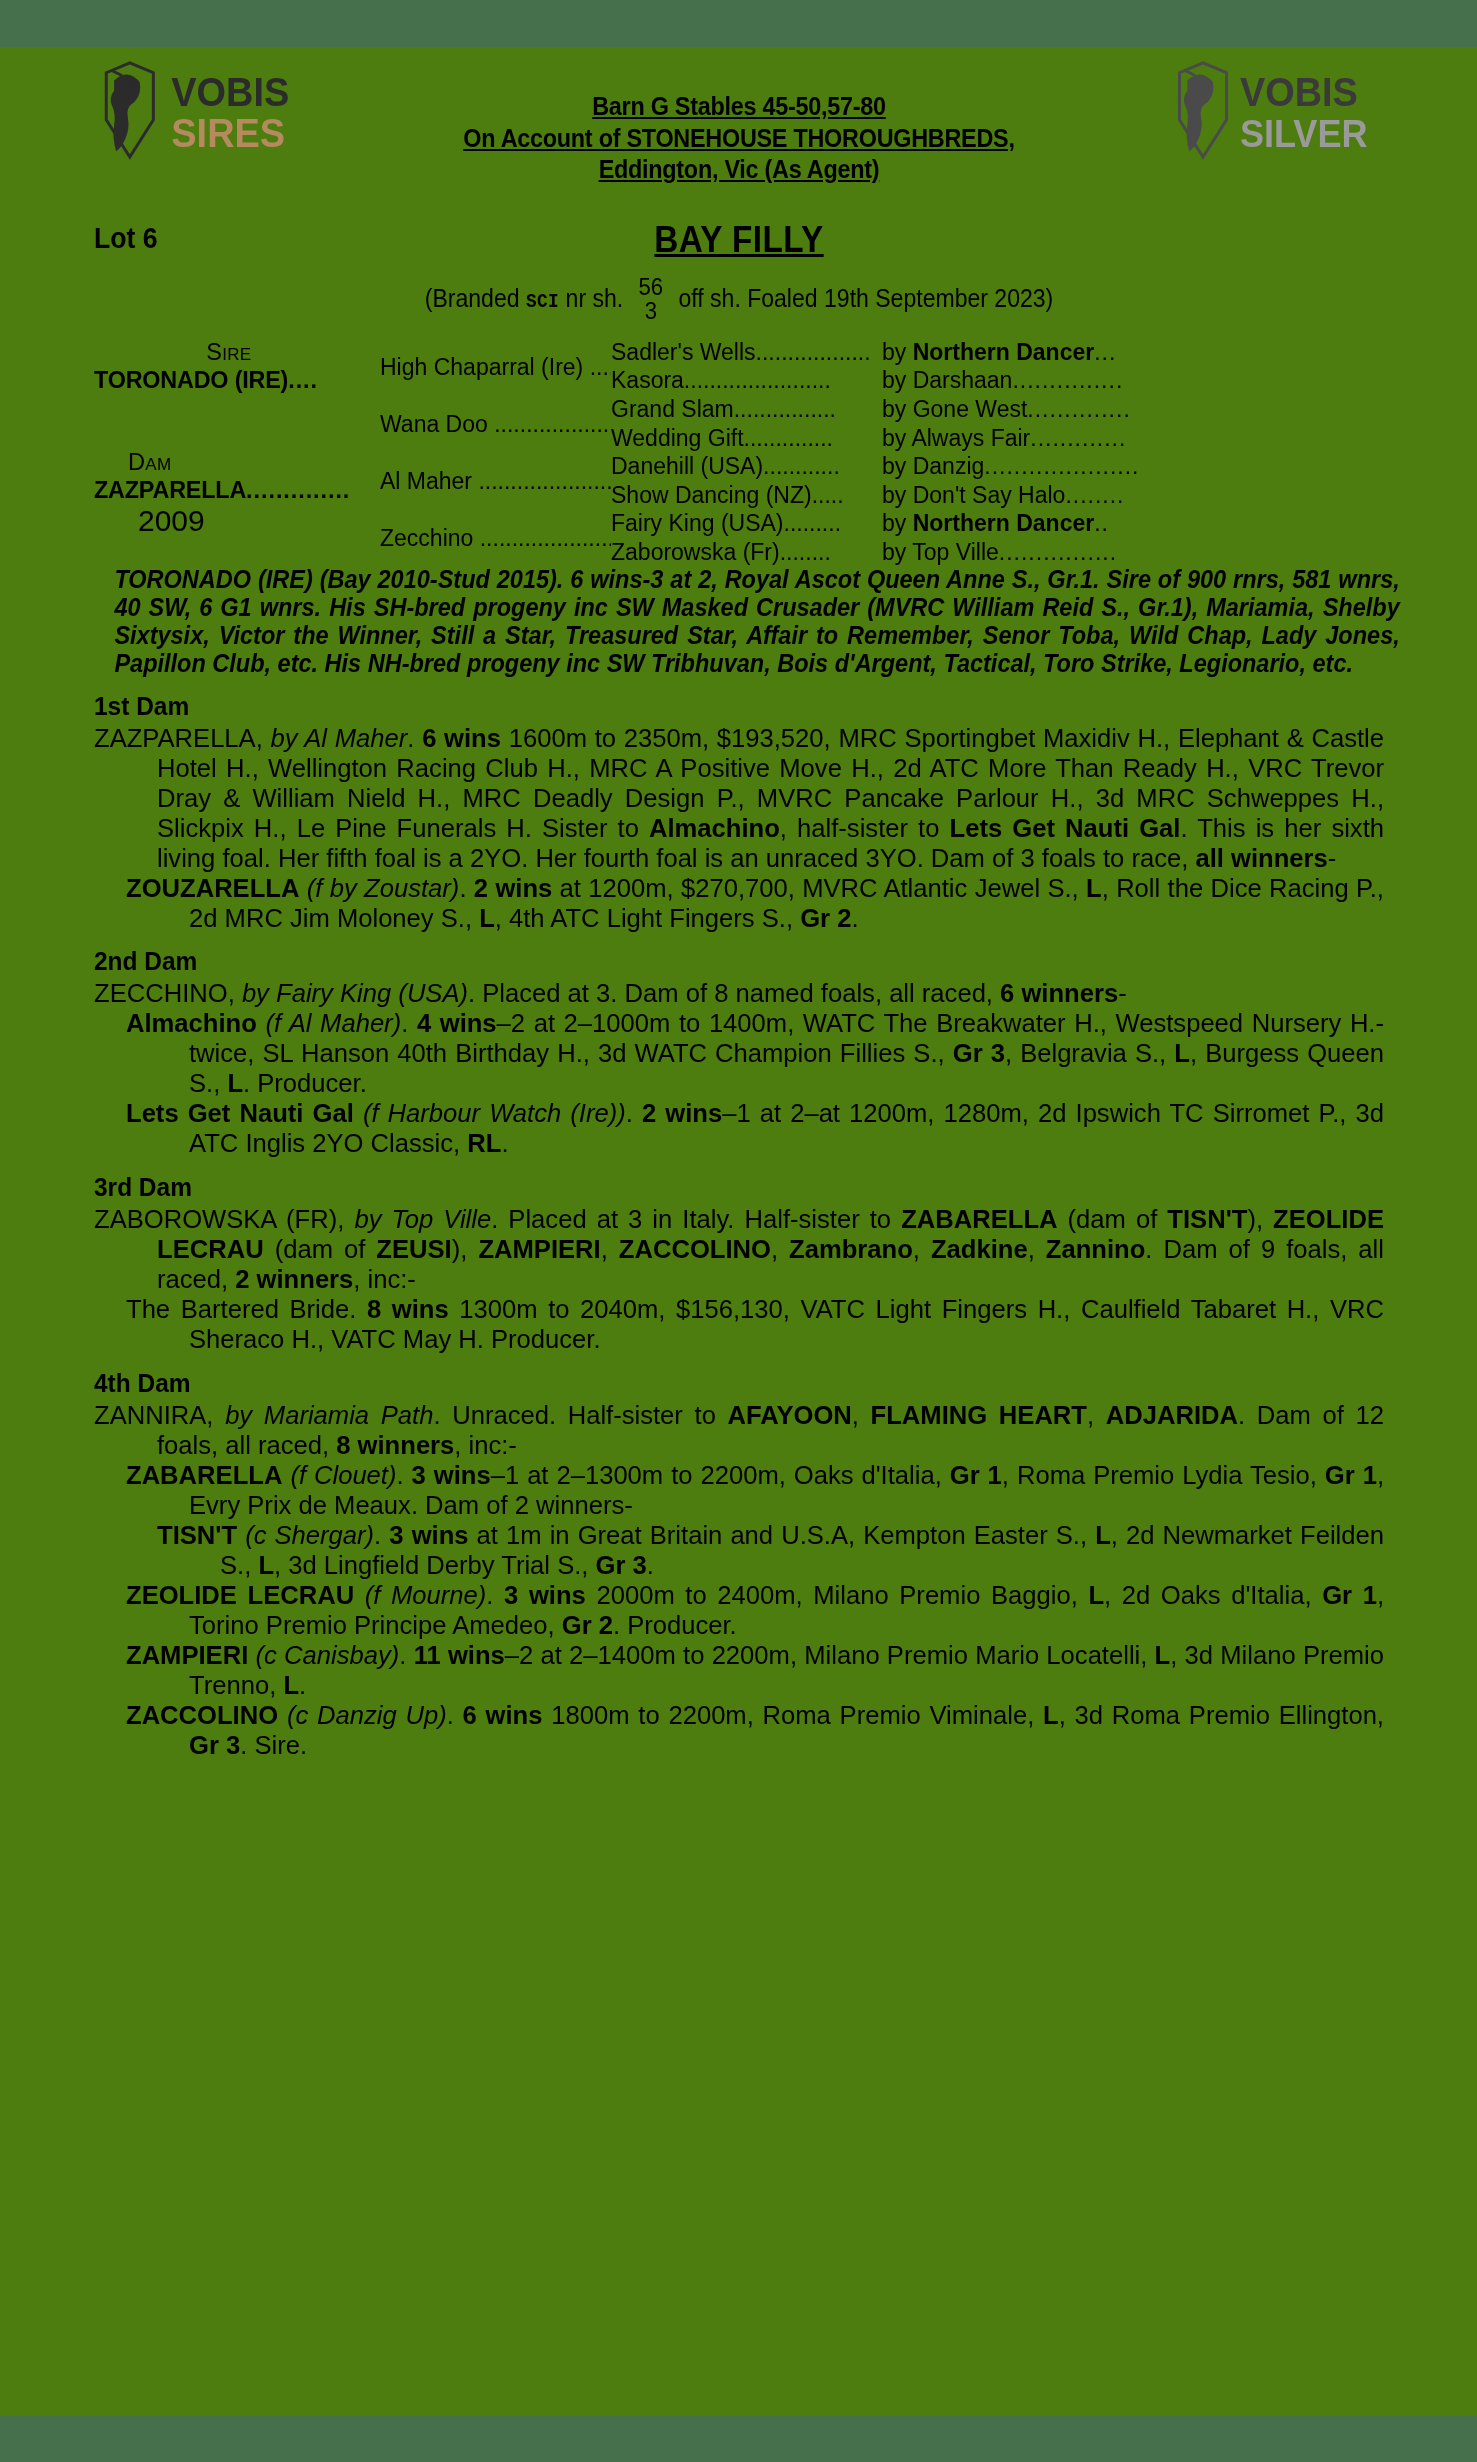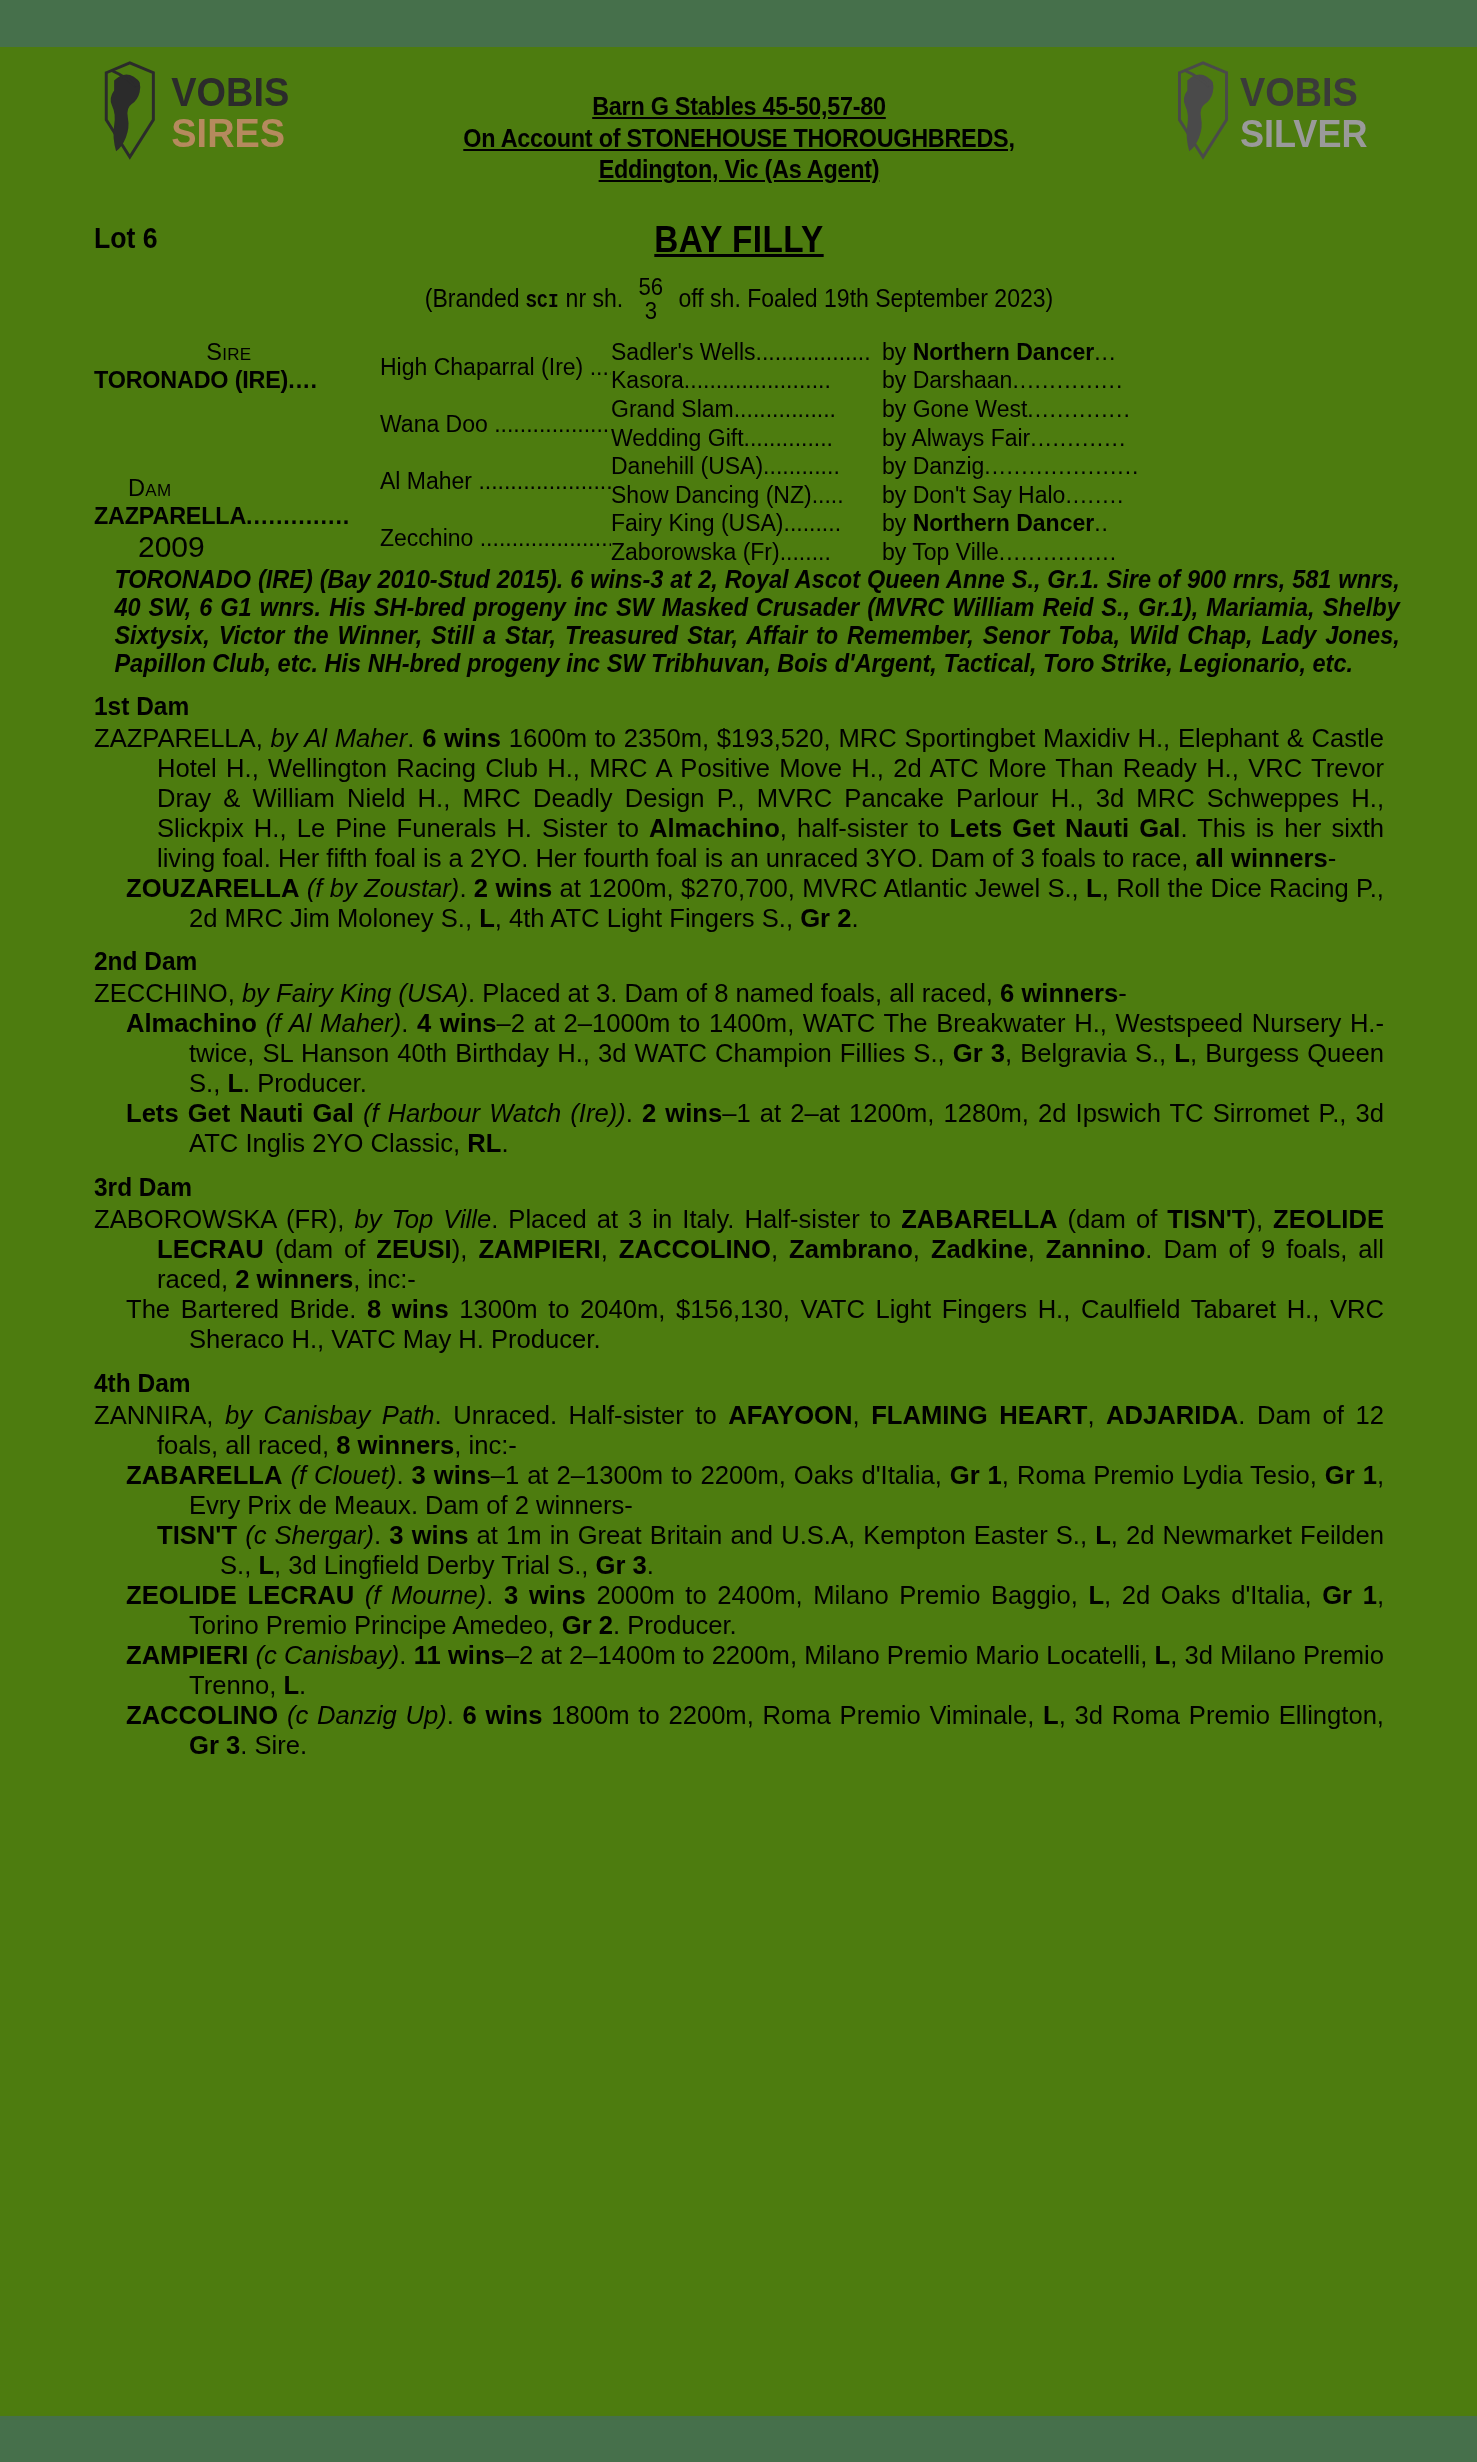--- a/index.html
+++ b/index.html
@@ -153,21 +153,21 @@
   .dots { letter-spacing: 1px; }
 
   .p2row { height: 57px; display: flex; align-items: center; }
   .p2row .nm { white-space: nowrap; overflow: hidden; }
   .p3row { height: 28.6px; white-space: nowrap; overflow: hidden; }
   .p4row { height: 28.6px; white-space: nowrap; overflow: hidden; }
   .p3row, .p4row, .p2row { font-size: 23px; }
   .b { font-weight: bold; }
 
   .sire-block { position: absolute; top: 0; text-align: center; }
-  .dam-block  { position: absolute; top: 136px; }
+  .dam-block  { position: absolute; top: 110px; }
 
   
   .sirepara {
     margin-top: 3.9px;
     font-style: italic;
     font-weight: bold;
     font-size: 25px;
     line-height: 28px;
     text-align: justify;
     padding-left: 21.7px;
@@ -329,21 +329,21 @@
         <p class="para hang">ZAZPARELLA, <i>by Al Maher</i>. <b>6 wins</b> 1600m to 2350m, $193,520, MRC Sportingbet Maxidiv H., Elephant &amp; Castle Hotel H., Wellington Racing Club H., MRC A Positive Move H., 2d ATC More Than Ready H., VRC Trevor Dray &amp; William Nield H., MRC Deadly Design P., MVRC Pancake Parlour H., 3d MRC Schweppes H., Slickpix H., Le Pine Funerals H. Sister to <b>Almachino</b>, half-sister to <b>Lets Get Nauti Gal</b>. This is her sixth living foal. Her fifth foal is a 2YO. Her fourth foal is an unraced 3YO. Dam of 3 foals to race, <b>all winners</b>-</p>
         <p class="para lvl2"><b>ZOUZARELLA</b> <i>(f by Zoustar)</i>. <b>2 wins</b> at 1200m, $270,700, MVRC Atlantic Jewel S., <b>L</b>, Roll the Dice Racing P., 2d MRC Jim Moloney S., <b>L</b>, 4th ATC Light Fingers S., <b>Gr 2</b>.</p>
         <div class="damhdr">2nd Dam</div>
         <p class="para hang">ZECCHINO, <i>by Fairy King (USA)</i>. Placed at 3. Dam of 8 named foals, all raced, <b>6 winners</b>-</p>
         <p class="para lvl2"><b>Almachino</b> <i>(f Al Maher)</i>. <b>4 wins</b>–2 at 2–1000m to 1400m, WATC The Breakwater H., Westspeed Nursery H.-twice, SL Hanson 40th Birthday H., 3d WATC Champion Fillies S., <b>Gr 3</b>, Belgravia S., <b>L</b>, Burgess Queen S., <b>L</b>. Producer.</p>
         <p class="para lvl2"><b>Lets Get Nauti Gal</b> <i>(f Harbour Watch (Ire))</i>. <b>2 wins</b>–1 at 2–at 1200m, 1280m, 2d Ipswich TC Sirromet P., 3d ATC Inglis 2YO Classic, <b>RL</b>.</p>
         <div class="damhdr">3rd Dam</div>
         <p class="para hang">ZABOROWSKA (FR), <i>by Top Ville</i>. Placed at 3 in Italy. Half-sister to <b>ZABARELLA</b> (dam of <b>TISN'T</b>), <b>ZEOLIDE LECRAU</b> (dam of <b>ZEUSI</b>), <b>ZAMPIERI</b>, <b>ZACCOLINO</b>, <b>Zambrano</b>, <b>Zadkine</b>, <b>Zannino</b>. Dam of 9 foals, all raced, <b>2 winners</b>, inc:-</p>
         <p class="para lvl2">The Bartered Bride. <b>8 wins</b> 1300m to 2040m, $156,130, VATC Light Fingers H., Caulfield Tabaret H., VRC Sheraco H., VATC May H. Producer.</p>
         <div class="damhdr">4th Dam</div>
-        <p class="para hang">ZANNIRA, <i>by Canisbay Path</i>. Unraced. Half-sister to <b>AFAYOON</b>, <b>FLAMING HEART</b>, <b>ADJARIDA</b>. Dam of 12 foals, all raced, <b>8 winners</b>, inc:-</p>
+        <p class="para hang">ZANNIRA, <i>by Mariamia Path</i>. Unraced. Half-sister to <b>AFAYOON</b>, <b>FLAMING HEART</b>, <b>ADJARIDA</b>. Dam of 12 foals, all raced, <b>8 winners</b>, inc:-</p>
         <p class="para lvl2"><b>ZABARELLA</b> <i>(f Clouet)</i>. <b>3 wins</b>–1 at 2–1300m to 2200m, Oaks d'Italia, <b>Gr 1</b>, Roma Premio Lydia Tesio, <b>Gr 1</b>, Evry Prix de Meaux. Dam of 2 winners-</p>
         <p class="para lvl3"><b>TISN'T</b> <i>(c Shergar)</i>. <b>3 wins</b> at 1m in Great Britain and U.S.A, Kempton Easter S., <b>L</b>, 2d Newmarket Feilden S., <b>L</b>, 3d Lingfield Derby Trial S., <b>Gr 3</b>.</p>
         <p class="para lvl2"><b>ZEOLIDE LECRAU</b> <i>(f Mourne)</i>. <b>3 wins</b> 2000m to 2400m, Milano Premio Baggio, <b>L</b>, 2d Oaks d'Italia, <b>Gr 1</b>, Torino Premio Principe Amedeo, <b>Gr 2</b>. Producer.</p>
         <p class="para lvl2"><b>ZAMPIERI</b> <i>(c Canisbay)</i>. <b>11 wins</b>–2 at 2–1400m to 2200m, Milano Premio Mario Locatelli, <b>L</b>, 3d Milano Premio Trenno, <b>L</b>.</p>
         <p class="para lvl2"><b>ZACCOLINO</b> <i>(c Danzig Up)</i>. <b>6 wins</b> 1800m to 2200m, Roma Premio Viminale, <b>L</b>, 3d Roma Premio Ellington, <b>Gr 3</b>. Sire.</p>
       </div>
 
   </div>
 </div>
 

